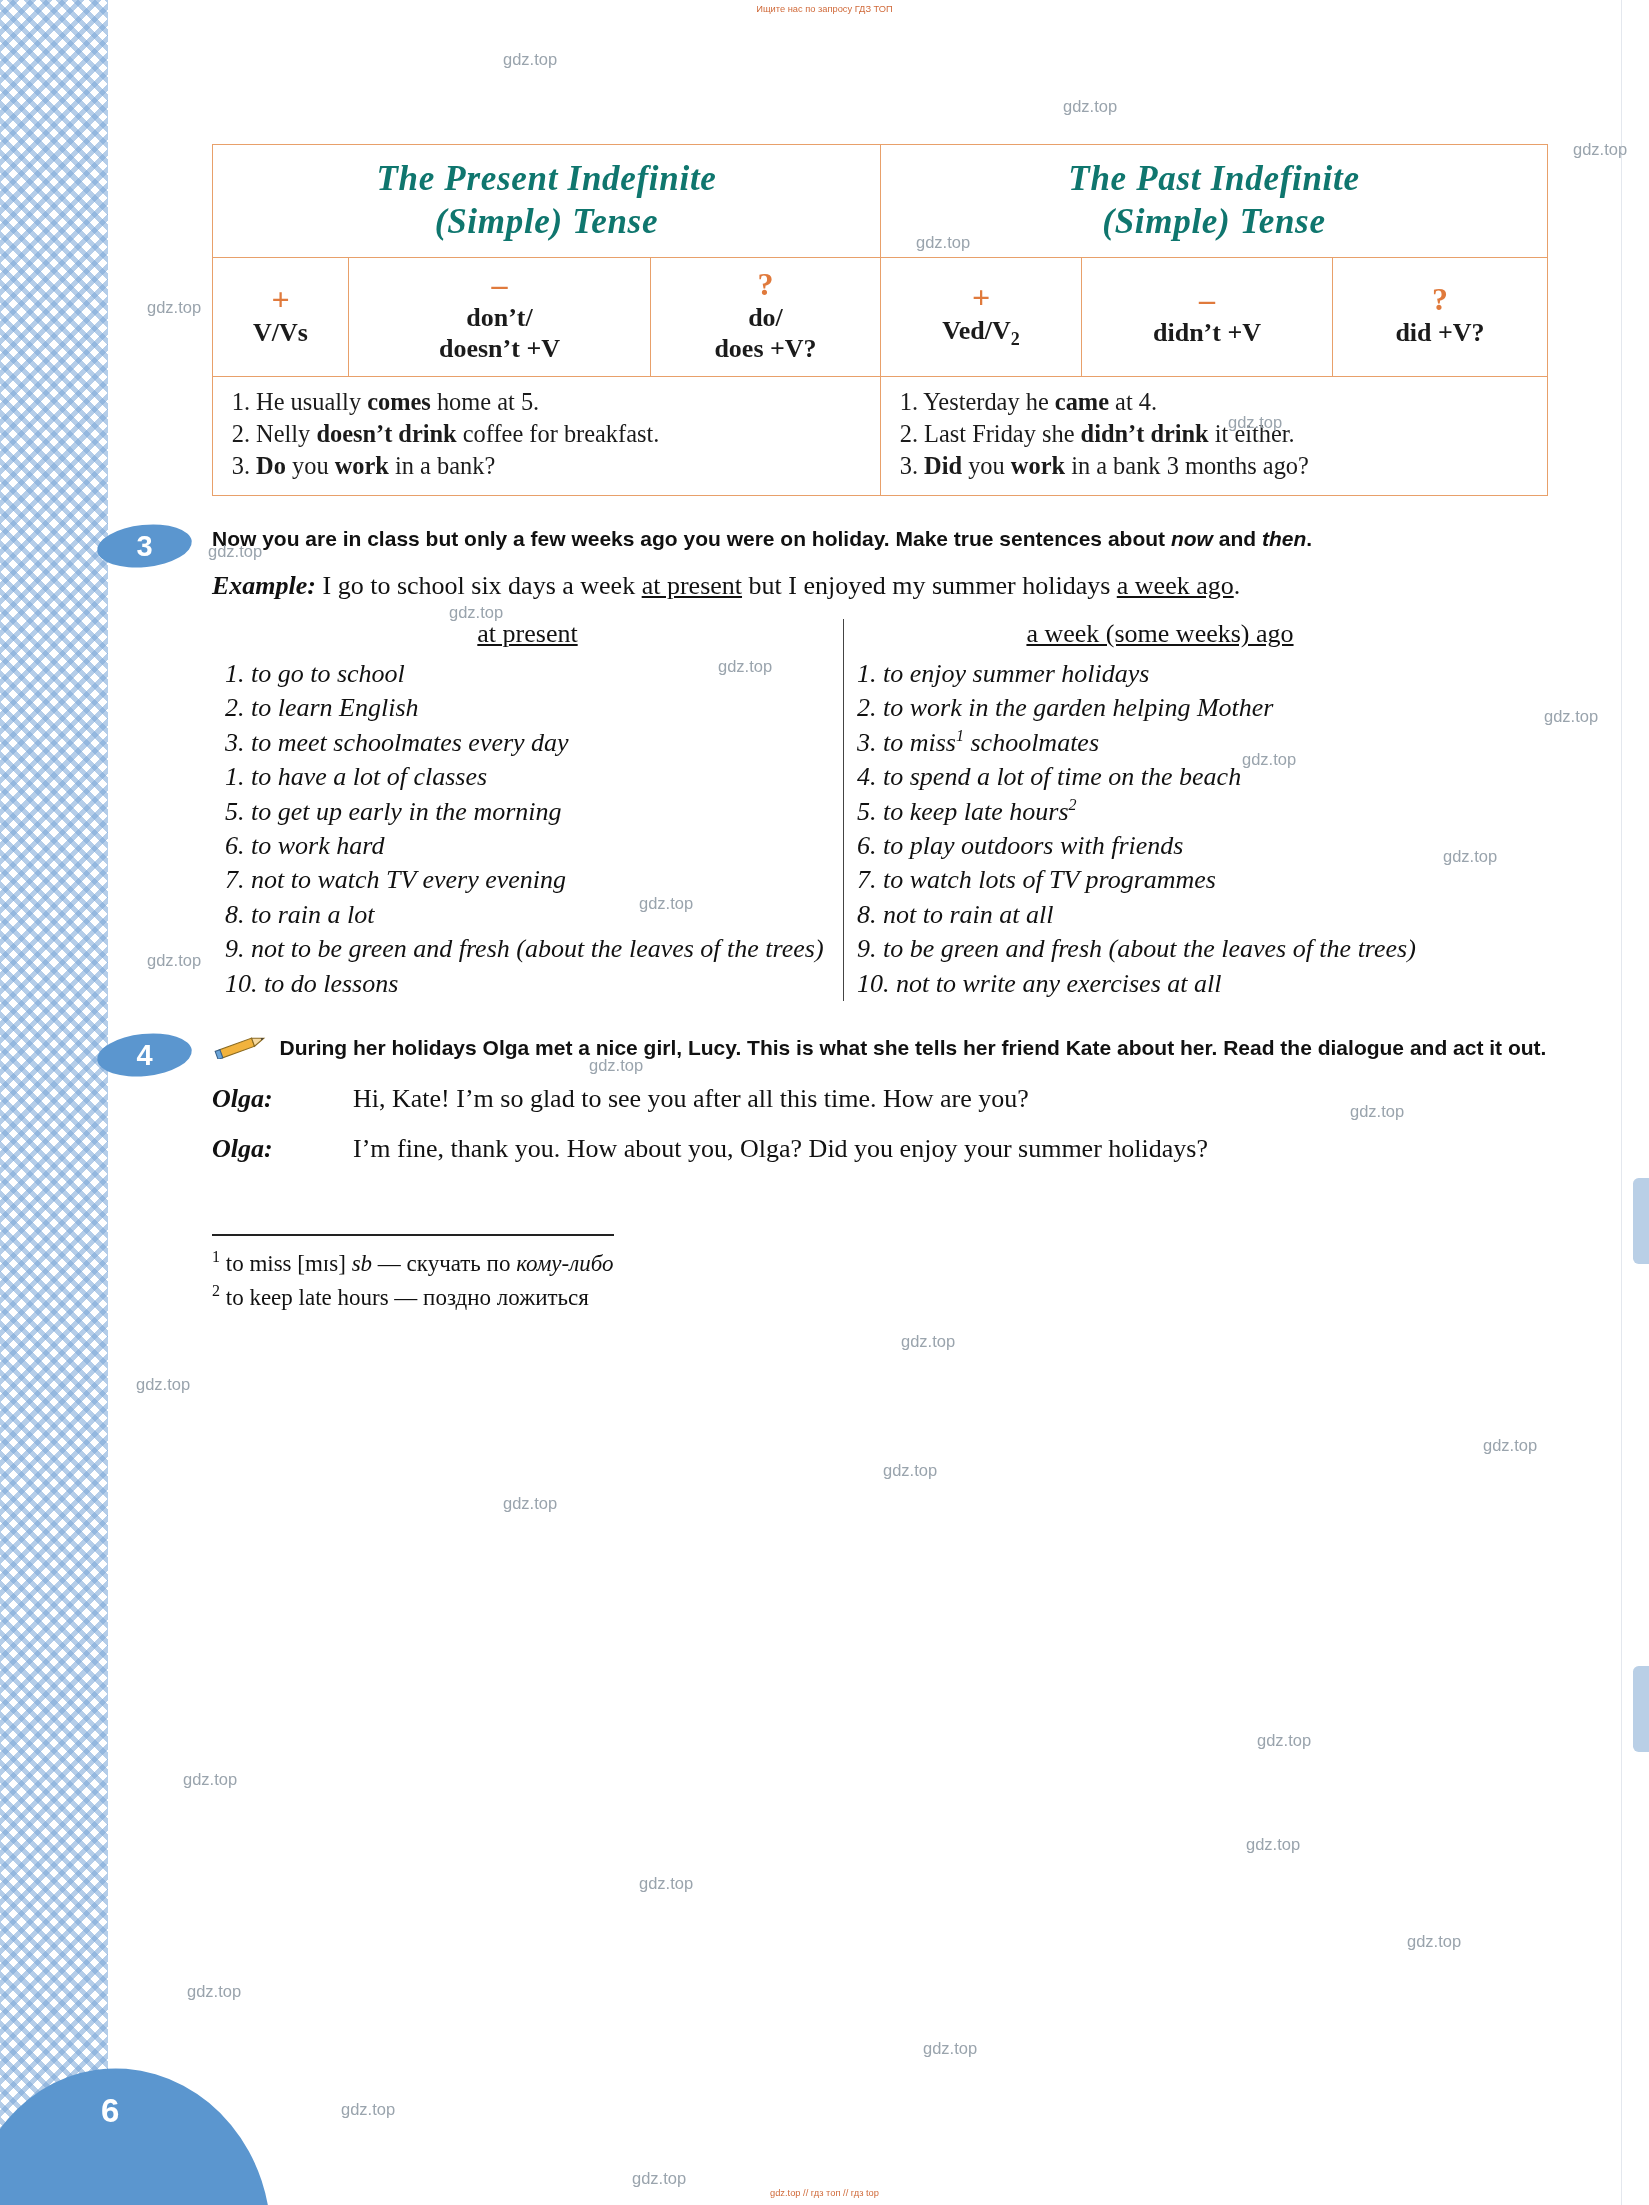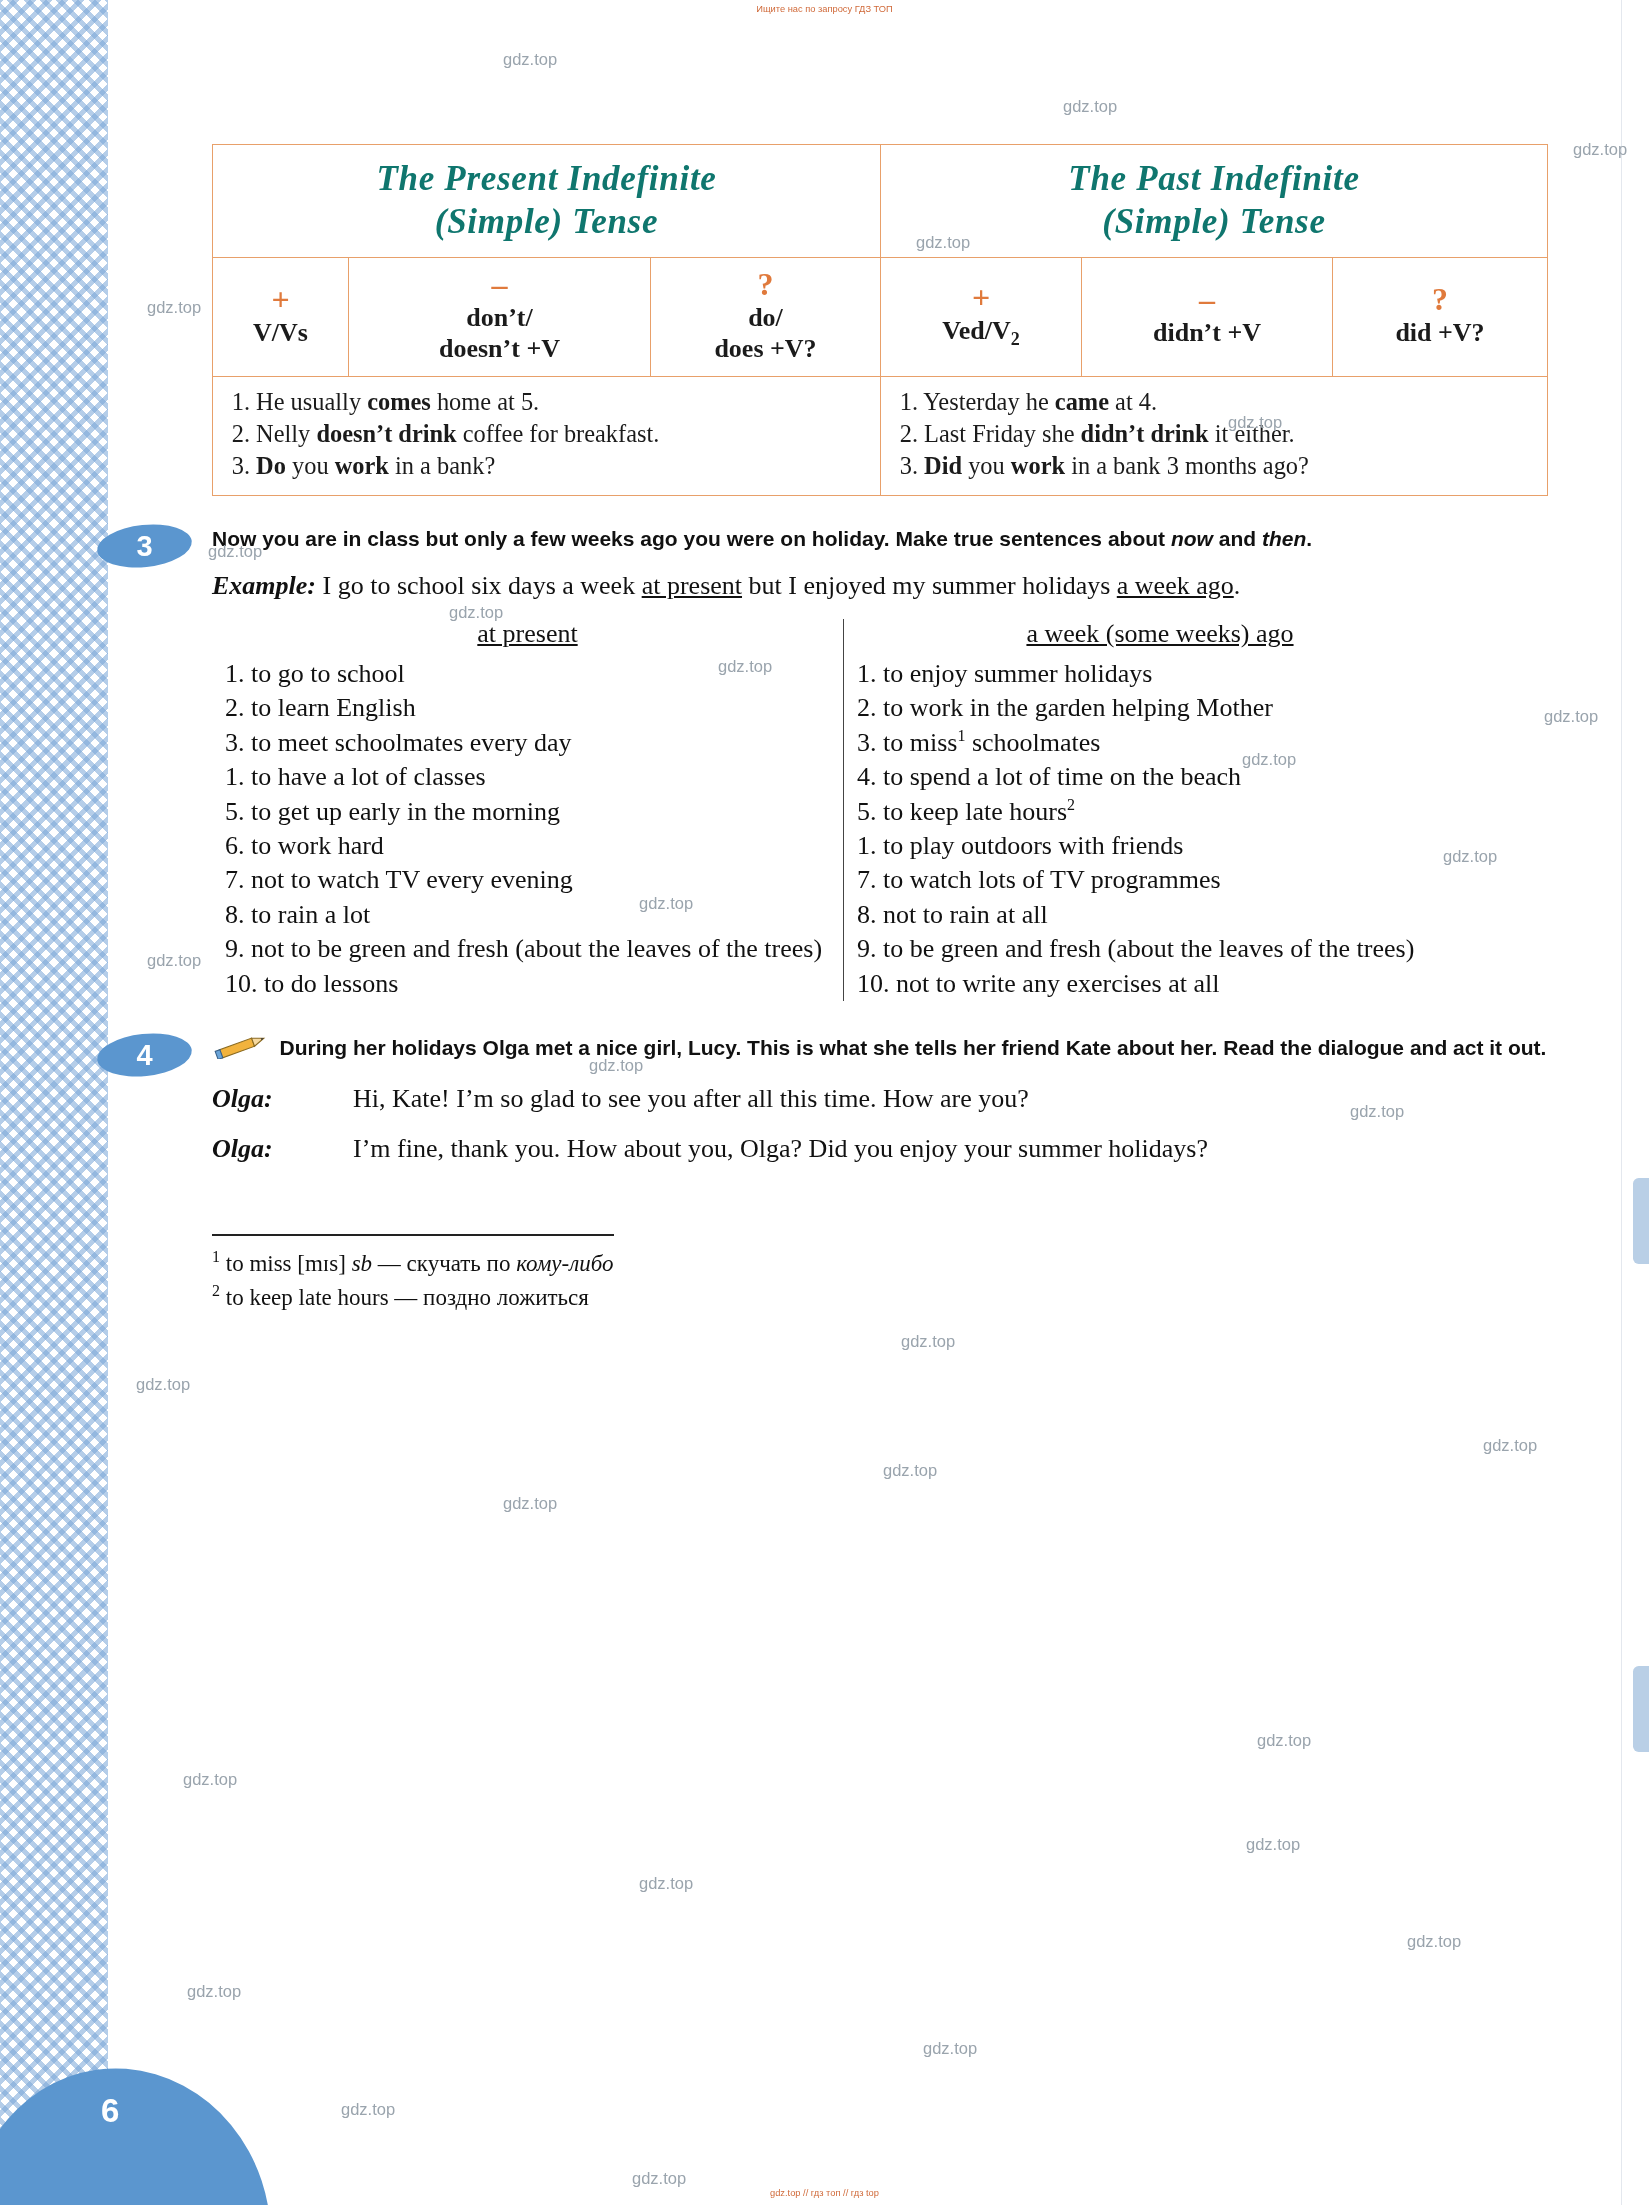--- a/index.html
+++ b/index.html
@@ -245,20 +245,21 @@
     text-decoration: underline;
     margin-bottom: 7.2px;
     color: #111;
   }
   ol.numlist {
     margin: 0; padding: 0;
     list-style: none;
     font-size: 26px;
     line-height: 1.3;
     color: #111;
+    font-style: italic;
   }
   ol.numlist li {
     text-indent: -45px;
     padding-left: 45px;
     text-align: justify;
     margin-bottom: 0.7px;
   }
   ol.numlist li sup { font-size: 16px; }
 
   
@@ -426,21 +427,21 @@
           </ol>
       </div>
       <div class="col right">
         <div class="col-head">a week (some weeks) ago</div>
         <ol class="numlist" id="ex3-right">
             <li>1. to enjoy summer holidays</li>
             <li>2. to work in the garden helping Mother</li>
             <li>3. to miss<sup>1</sup> schoolmates</li>
             <li>4. to spend a lot of time on the beach</li>
             <li>5. to keep late hours<sup>2</sup></li>
-            <li>1. to play outdoors with friends</li>
+            <li>6. to play outdoors with friends</li>
             <li>7. to watch lots of TV programmes</li>
             <li>8. not to rain at all</li>
             <li>9. to be green and fresh (about the leaves of the trees)</li>
             <li>10. not to write any exercises at all</li>
           </ol>
       </div>
     </div>
   </div>
 
   <div class="ex" style="margin-top:33px;">

